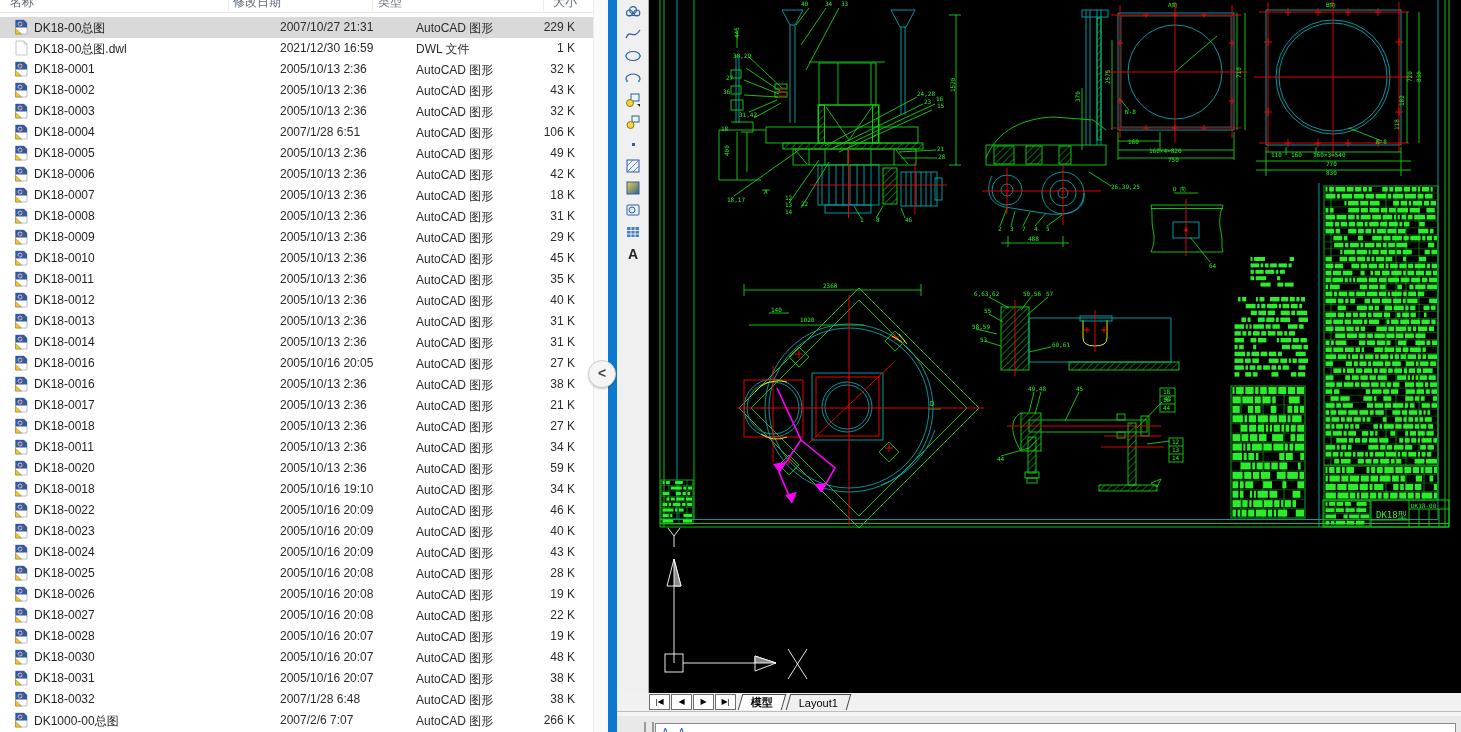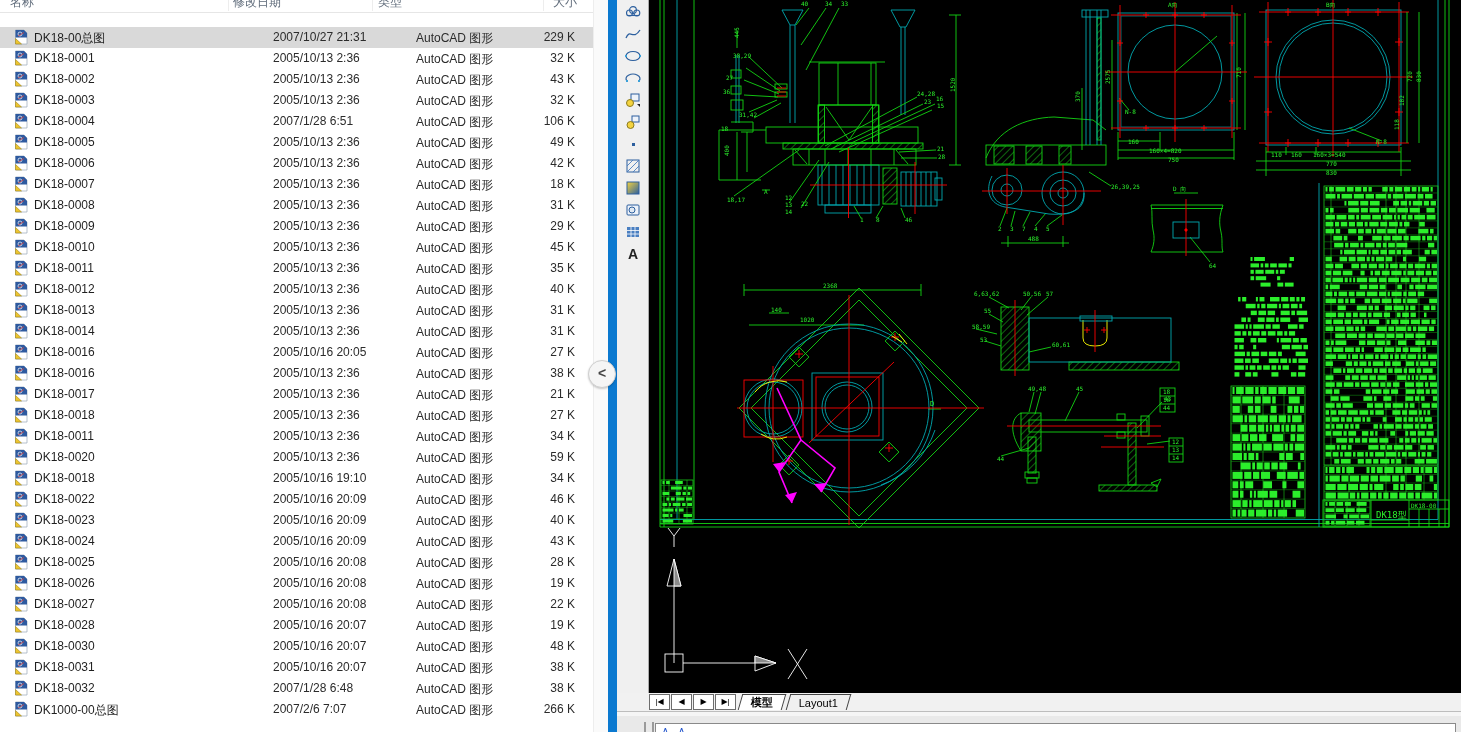--- a/index.html
+++ b/index.html
@@ -3,27 +3,27 @@
 <meta charset="utf-8">
 <style>
   html,body{margin:0;padding:0;background:#000;}
   #screen{position:relative;width:1461px;height:732px;overflow:hidden;background:#000;
     font-family:"Liberation Sans","DejaVu Sans",sans-serif;}
   
   #explorer{position:absolute;left:0;top:0;width:612px;height:732px;background:#fff;overflow:hidden;}
   #col-header{position:absolute;left:0;top:0;width:593px;height:12px;overflow:hidden;border-bottom:1px solid #e6e6e6;background:#fff;}
   #col-header .hl{position:absolute;top:-6px;font-size:12px;color:#5f6b7a;white-space:nowrap;}
   #col-header .sep{position:absolute;top:0;width:1px;height:11px;background:#ededed;}
-  #file-rows{position:absolute;left:0;top:17px;width:593px;margin-top:10px;}
+  #file-rows{position:absolute;left:0;top:17px;width:593px;}
   .frow{position:relative;height:21px;width:100%;}
   .frow.sel{background:#d9d9d9;}
   .frow svg.fic{position:absolute;left:13px;top:2px;}
   .frow span{position:absolute;top:3px;font-size:12px;color:#1f1f1f;white-space:nowrap;}
   .frow .fname{left:34px;}
-  .frow .fdate{left:273px;color:#2b2b2b;}
+  .frow .fdate{left:280px;color:#2b2b2b;}
   .frow .ftype{left:416px;color:#2b2b2b;}
   .frow .fsize{right:18px;text-align:center;color:#2b2b2b;}
   #exp-scroll{position:absolute;left:593px;top:0;width:15px;height:732px;background:#fafafa;border-left:1px solid #ededed;}
   #collapse-btn{position:absolute;left:588px;top:360px;width:26px;height:26px;border-radius:50%;
     background:#f5f5f5;border:1px solid #cfcfcf;z-index:6;color:#444;font-size:14px;font-weight:bold;
     line-height:24px;text-align:center;box-shadow:0 1px 2px rgba(0,0,0,.2);}
   
   #acad{position:absolute;left:608px;top:0;width:853px;height:732px;background:#ececec;}
   #acad-border{position:absolute;left:0;top:0;width:9px;height:732px;background:#0b79d0;}
   #acad-toolbar{position:absolute;left:9px;top:0;width:31px;height:693px;background:#f0f0f0;border-right:1px solid #ababab;}
@@ -64,20 +64,29 @@
       </div>
     <div id="file-rows">
         <div class="frow sel">
           <svg class="fic" width="16" height="16">
             <use href="#icon-dwg"></use>
           </svg>
           <span class="fname">DK18-00总图</span>
           <span class="fdate">2007/10/27 21:31</span>
           <span class="ftype">AutoCAD 图形</span>
           <span class="fsize">229 K</span>
+        </div>
+        <div class="frow">
+          <svg class="fic" width="16" height="16">
+            <use href="#icon-file"></use>
+          </svg>
+          <span class="fname">DK18-00总图.dwl</span>
+          <span class="fdate">2021/12/30 16:59</span>
+          <span class="ftype">DWL 文件</span>
+          <span class="fsize">1 K</span>
         </div>
         <div class="frow">
           <svg class="fic" width="16" height="16">
             <use href="#icon-dwg"></use>
           </svg>
           <span class="fname">DK18-0001</span>
           <span class="fdate">2005/10/13 2:36</span>
           <span class="ftype">AutoCAD 图形</span>
           <span class="fsize">32 K</span>
         </div>

